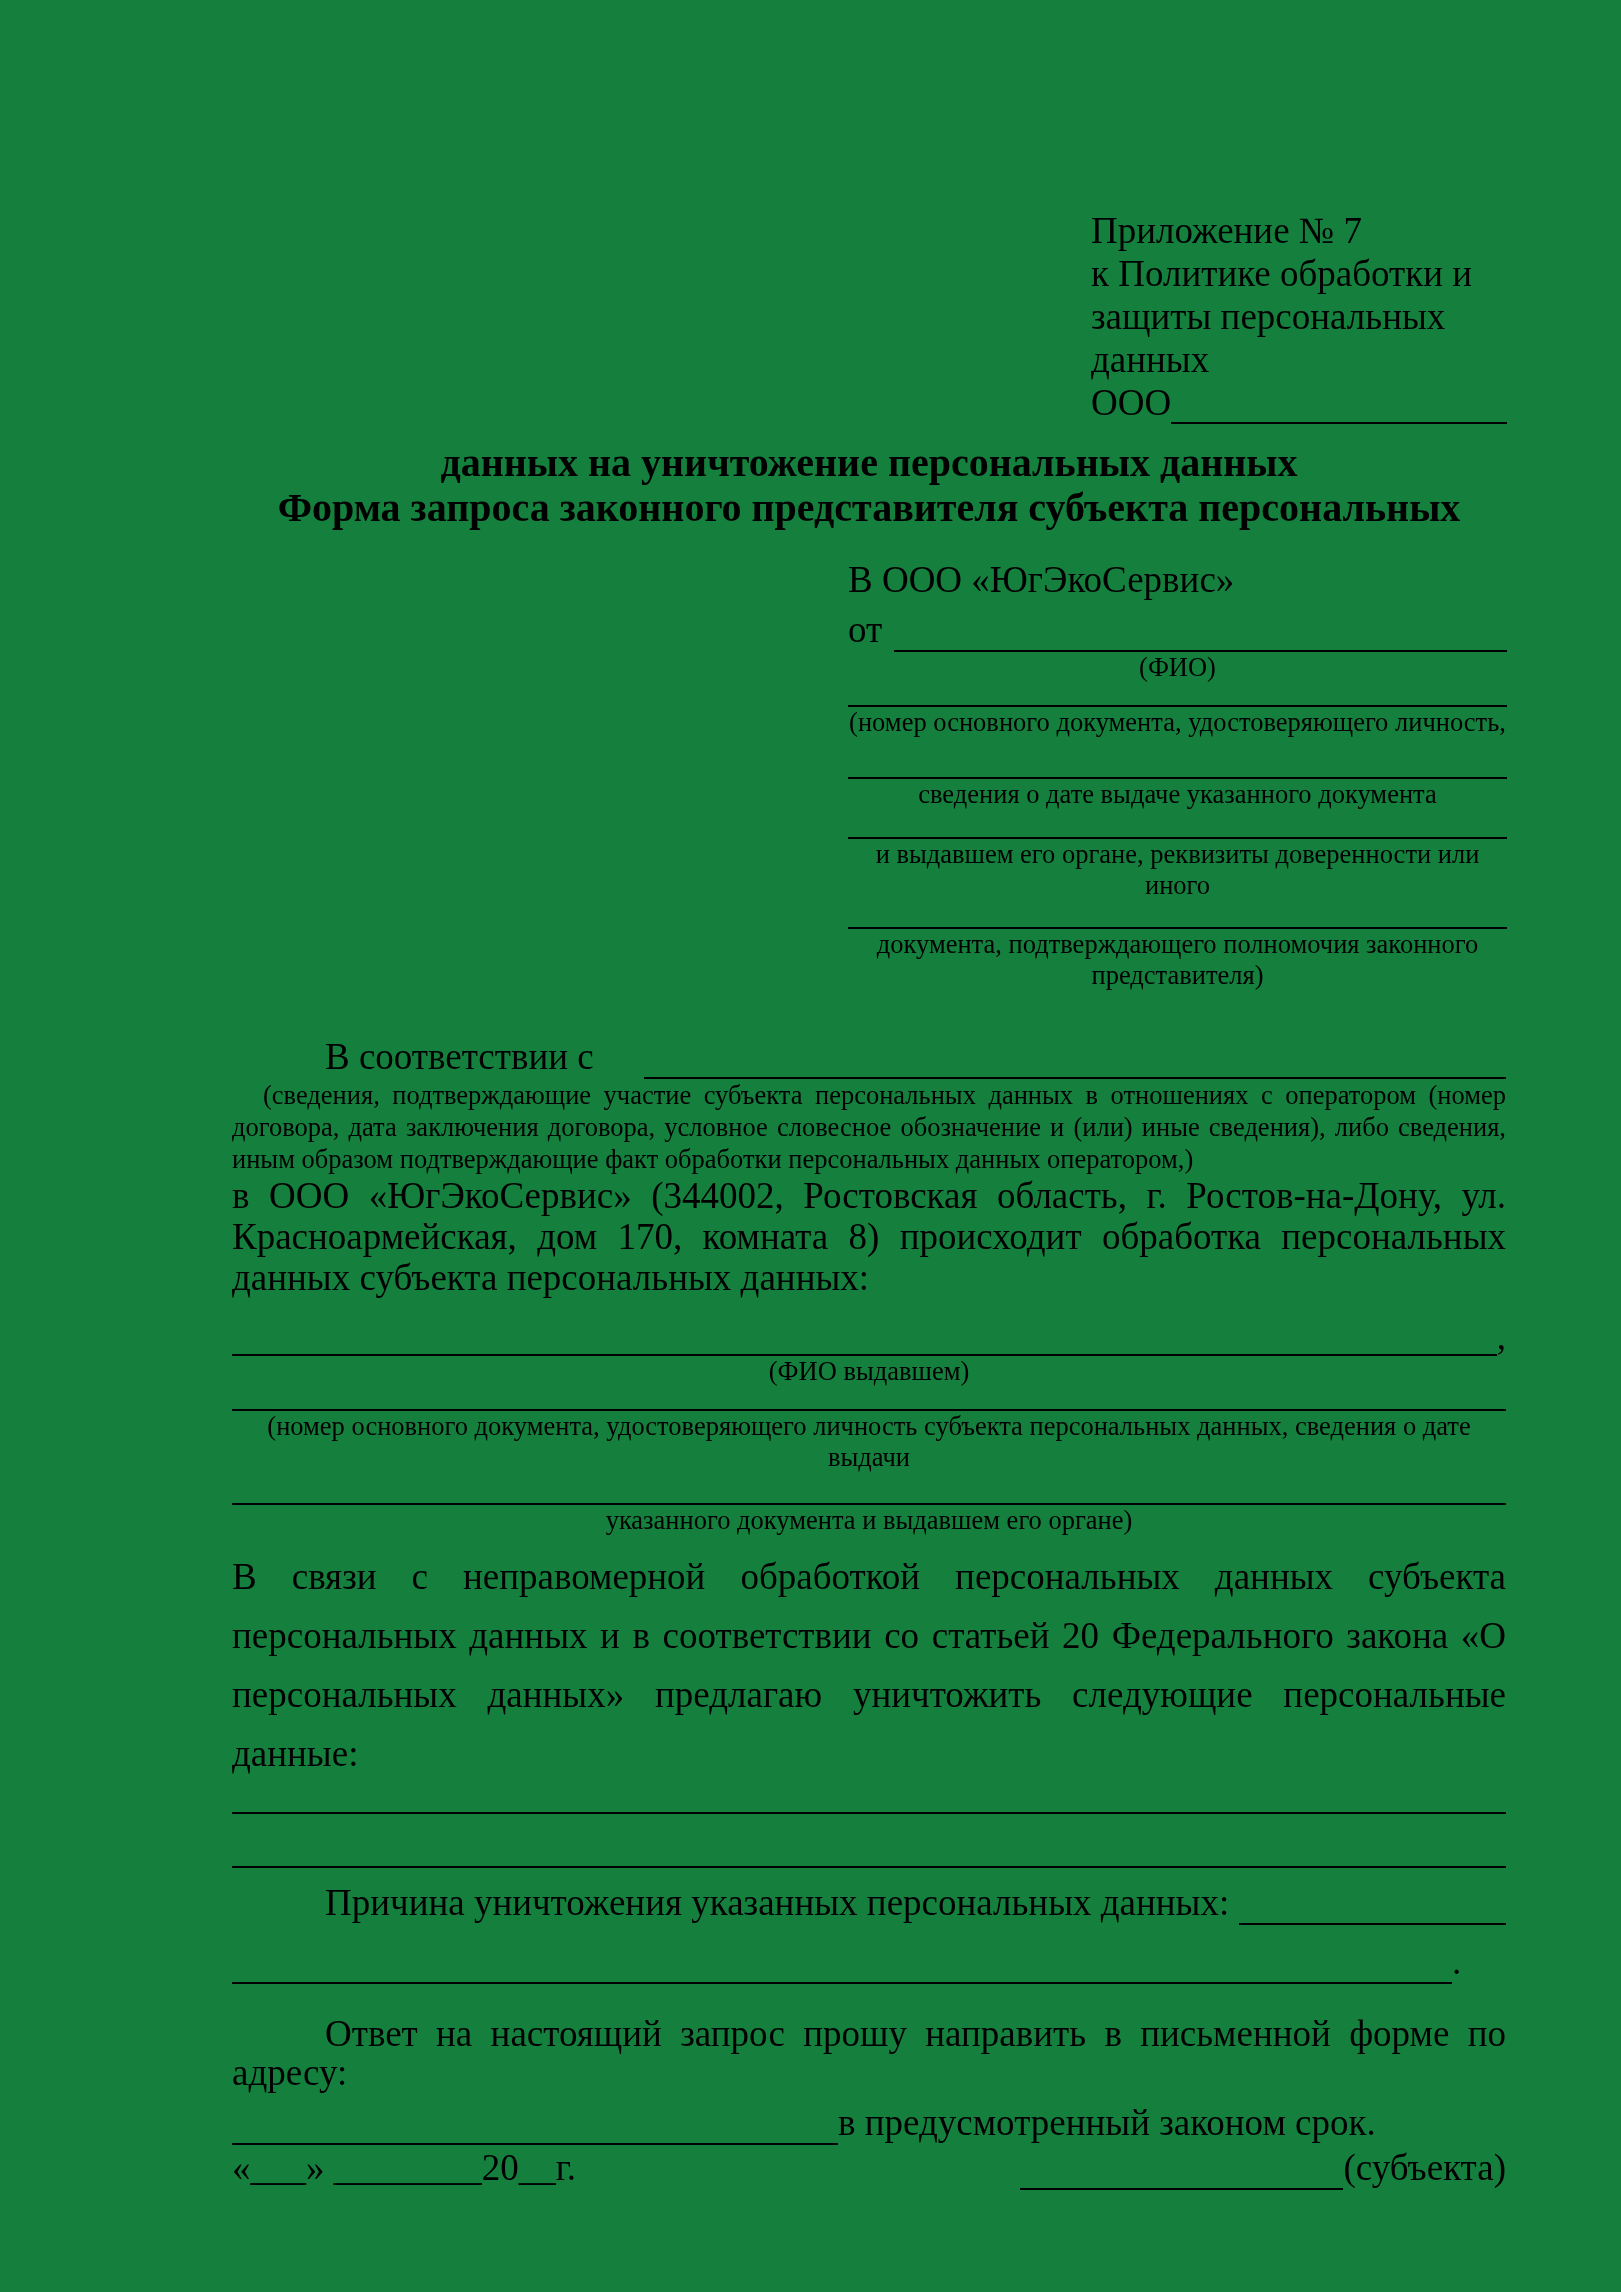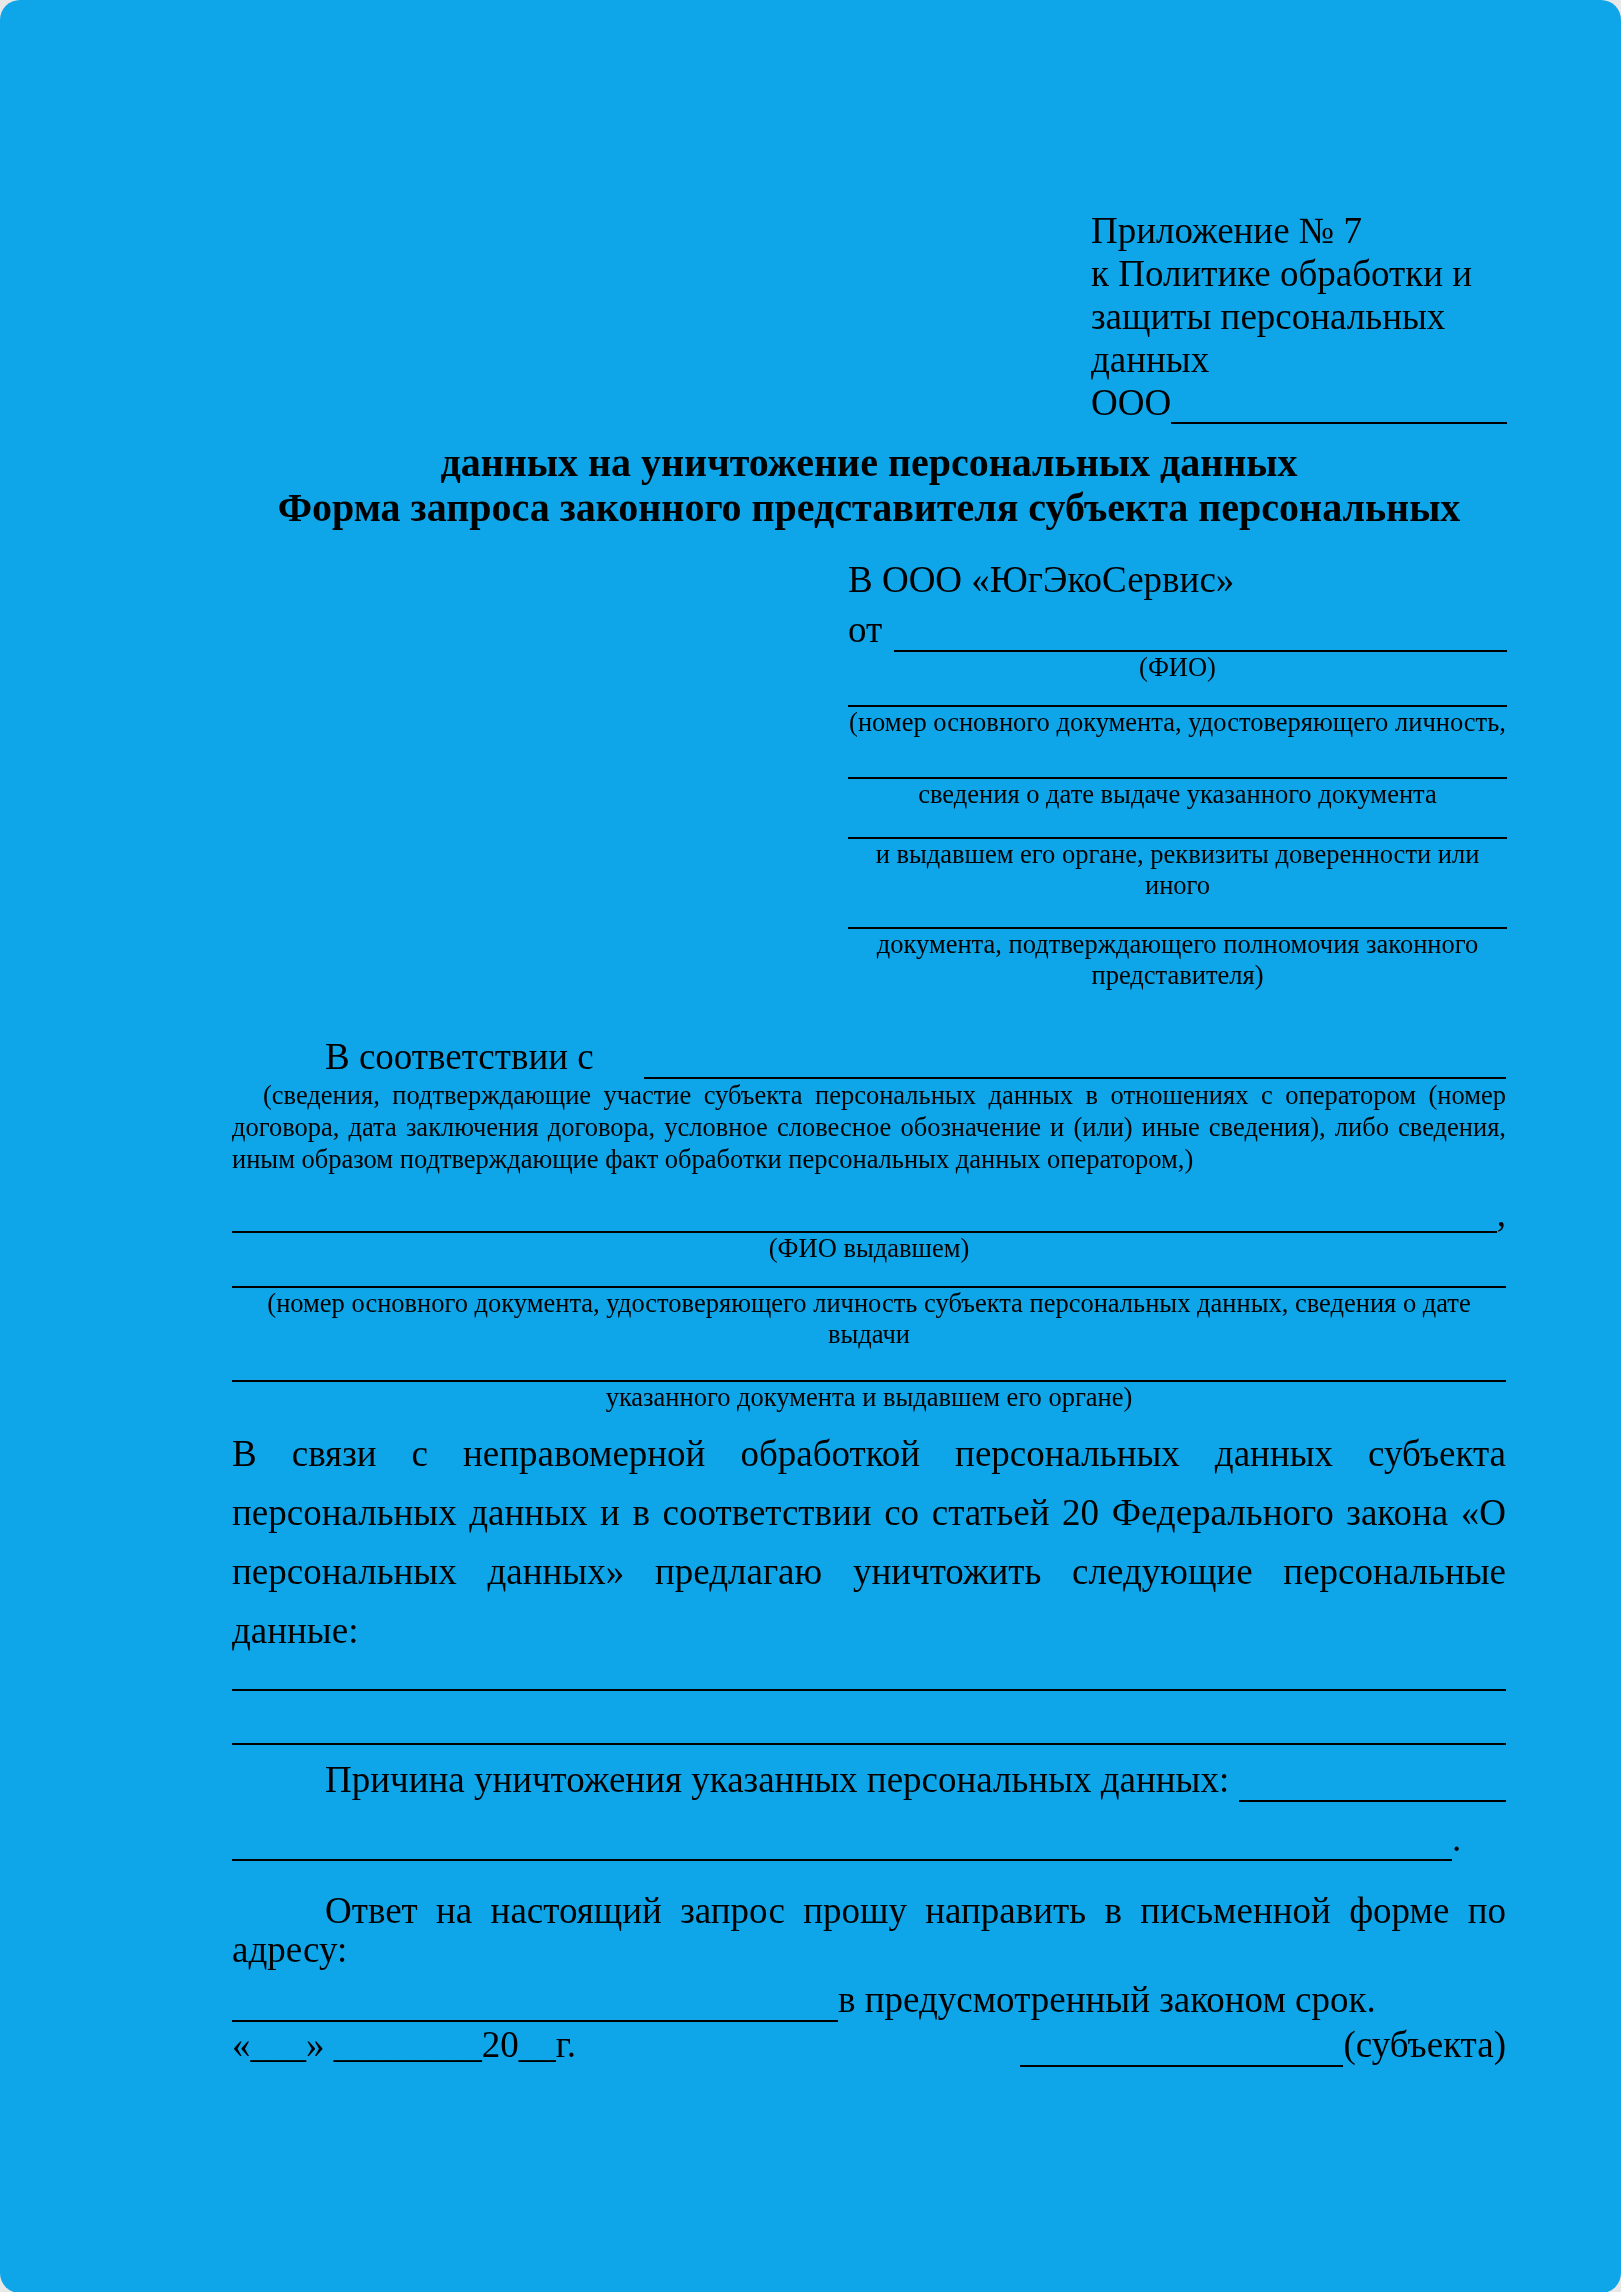--- a/index.html
+++ b/index.html
@@ -1,20 +1,20 @@
 <!DOCTYPE html>
 <html><head>
 <meta charset="utf-8">
 <style>
   * { margin:0; padding:0; box-sizing:border-box; }
   html,body { background:#e8e8e8; }
   .page {
-    width:1621px; height:2293px; background:#0ea5e9; color:#000;
+    width:1621px; height:2293px; background:#15803d; color:#000;
     font-family:"Liberation Serif","DejaVu Serif",serif;
-    position:relative; margin:0 auto; overflow:hidden;border-radius:20px;
+    position:relative; margin:0 auto; overflow:hidden;
   }
   .content { padding:0 115px 0 232px; }
   .ul { border-bottom:2px solid #000; }
   .fill { flex:1 1 auto; }
   .row { display:flex; align-items:stretch; }
 
   
   .appendix { margin:209px 0 0 859px; width:416px; font-size:37px; line-height:43px; }
   .appendix .row { align-items:stretch; }
 
@@ -95,20 +95,21 @@
       <div class="cap">документа, подтверждающего полномочия законного представителя)</div>
     </div>
 
     <div class="according row">
       <span class="label">В соответствии с</span>
       <span class="ul fill"></span>
     </div>
 
     <div class="finenote">(сведения, подтверждающие участие субъекта персональных данных в отношениях с оператором (номер договора, дата заключения договора, условное словесное обозначение и (или) иные сведения), либо сведения, иным образом подтверждающие факт обработки персональных данных оператором,)</div>
 
+    <div class="para1">в ООО «ЮгЭкоСервис» (344002, Ростовская область, г. Ростов-на-Дону, ул. Красноармейская, дом 170, комната 8) происходит обработка персональных данных субъекта персональных данных:</div>
 
     <div class="fio-row row">
       <span class="ul fill"></span>
       <span>,</span>
     </div>
     <div class="cap caption-block">(ФИО выдавшем)</div>
 
     <div class="ul bfA"></div>
     <div class="cap caption-block">(номер основного документа, удостоверяющего личность субъекта персональных данных, сведения о дате выдачи</div>
 

